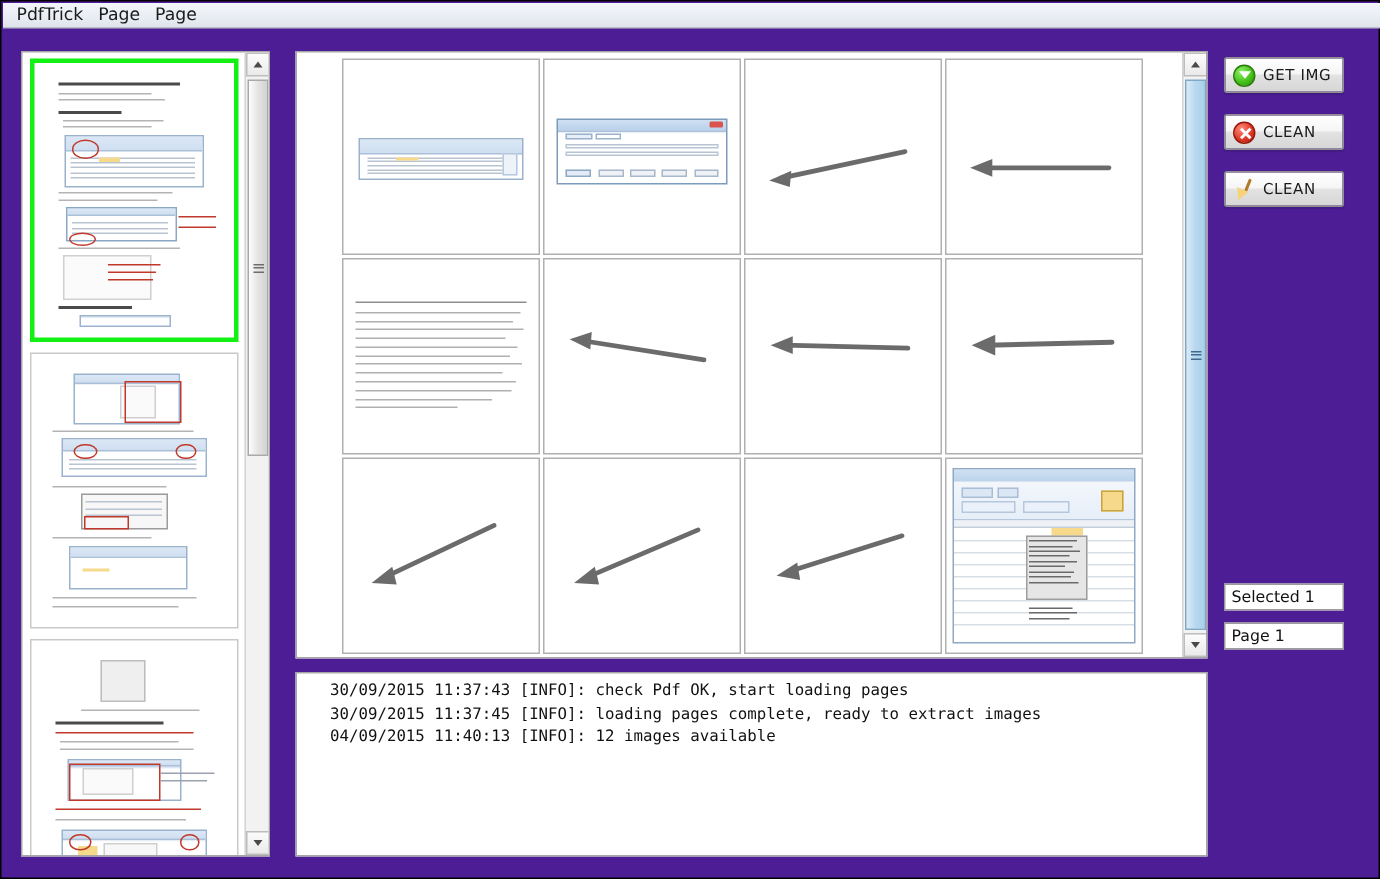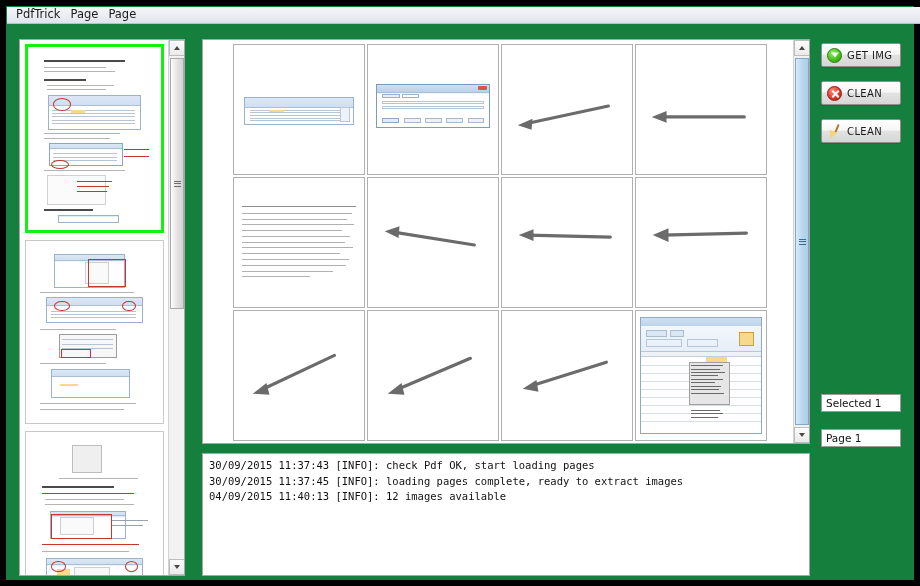--- a/index.html
+++ b/index.html
@@ -5,22 +5,22 @@
   html, body {
     margin: 0; padding: 0;
     width: 920px; height: 586px;
     overflow: hidden;
     background: #f0f0f0;
     font-family: "DejaVu Sans", sans-serif;
   }
   #app {
     position: relative;
     width: 920px; height: 586px;
-    background: #15803d;
-    border: 6px solid #000000;
+    background: #4c1d95;
+    border: 1px solid #000000;
     box-sizing: border-box;
   }
 
   
   #menubar {
     position: absolute; left: 1px; top: 1px;
     width: 918px; height: 17px;
     background: linear-gradient(to bottom, #f4f6f9 0%, #e9edf3 60%, #dfe4ec 100%);
     border-bottom: 1px solid #b8bfc9;
     box-sizing: border-box;
@@ -165,20 +165,21 @@
     box-sizing: border-box;
     padding: 4px 6px;
     overflow: hidden;
   }
   .log-line {
     font-family: "DejaVu Sans Mono", monospace;
     font-size: 10.5px;
     line-height: 15.5px;
     color: #111111;
     white-space: pre;
+    margin-left: 16px;
   }
 
   
   .btn {
     position: absolute;
     width: 80px; height: 24px;
     background: linear-gradient(to bottom,#ffffff 0%,#f6f6f6 45%,#e2e2e2 52%,#d6d6d6 100%);
     border: 1px solid #8f8f8f;
     border-radius: 2px;
     box-sizing: border-box;
@@ -558,15 +559,15 @@
   <div class="btn" style="left:815px; top:75px;">
     <span class="ico ico-cancel"></span>
     <span class="btn-label">CLEAN</span>
   </div>
   <div class="btn" style="left:815px; top:113px;">
     <span class="ico ico-clean"></span>
     <span class="btn-label">CLEAN</span>
   </div>
 
   <div class="field" style="left:815px; top:388px;">Selected 1</div>
-  <div class="field" style="left:815px; top:414px;margin-top:9px;">Page 1</div>
+  <div class="field" style="left:815px; top:414px;">Page 1</div>
 
 </div>
 
 </body></html>

